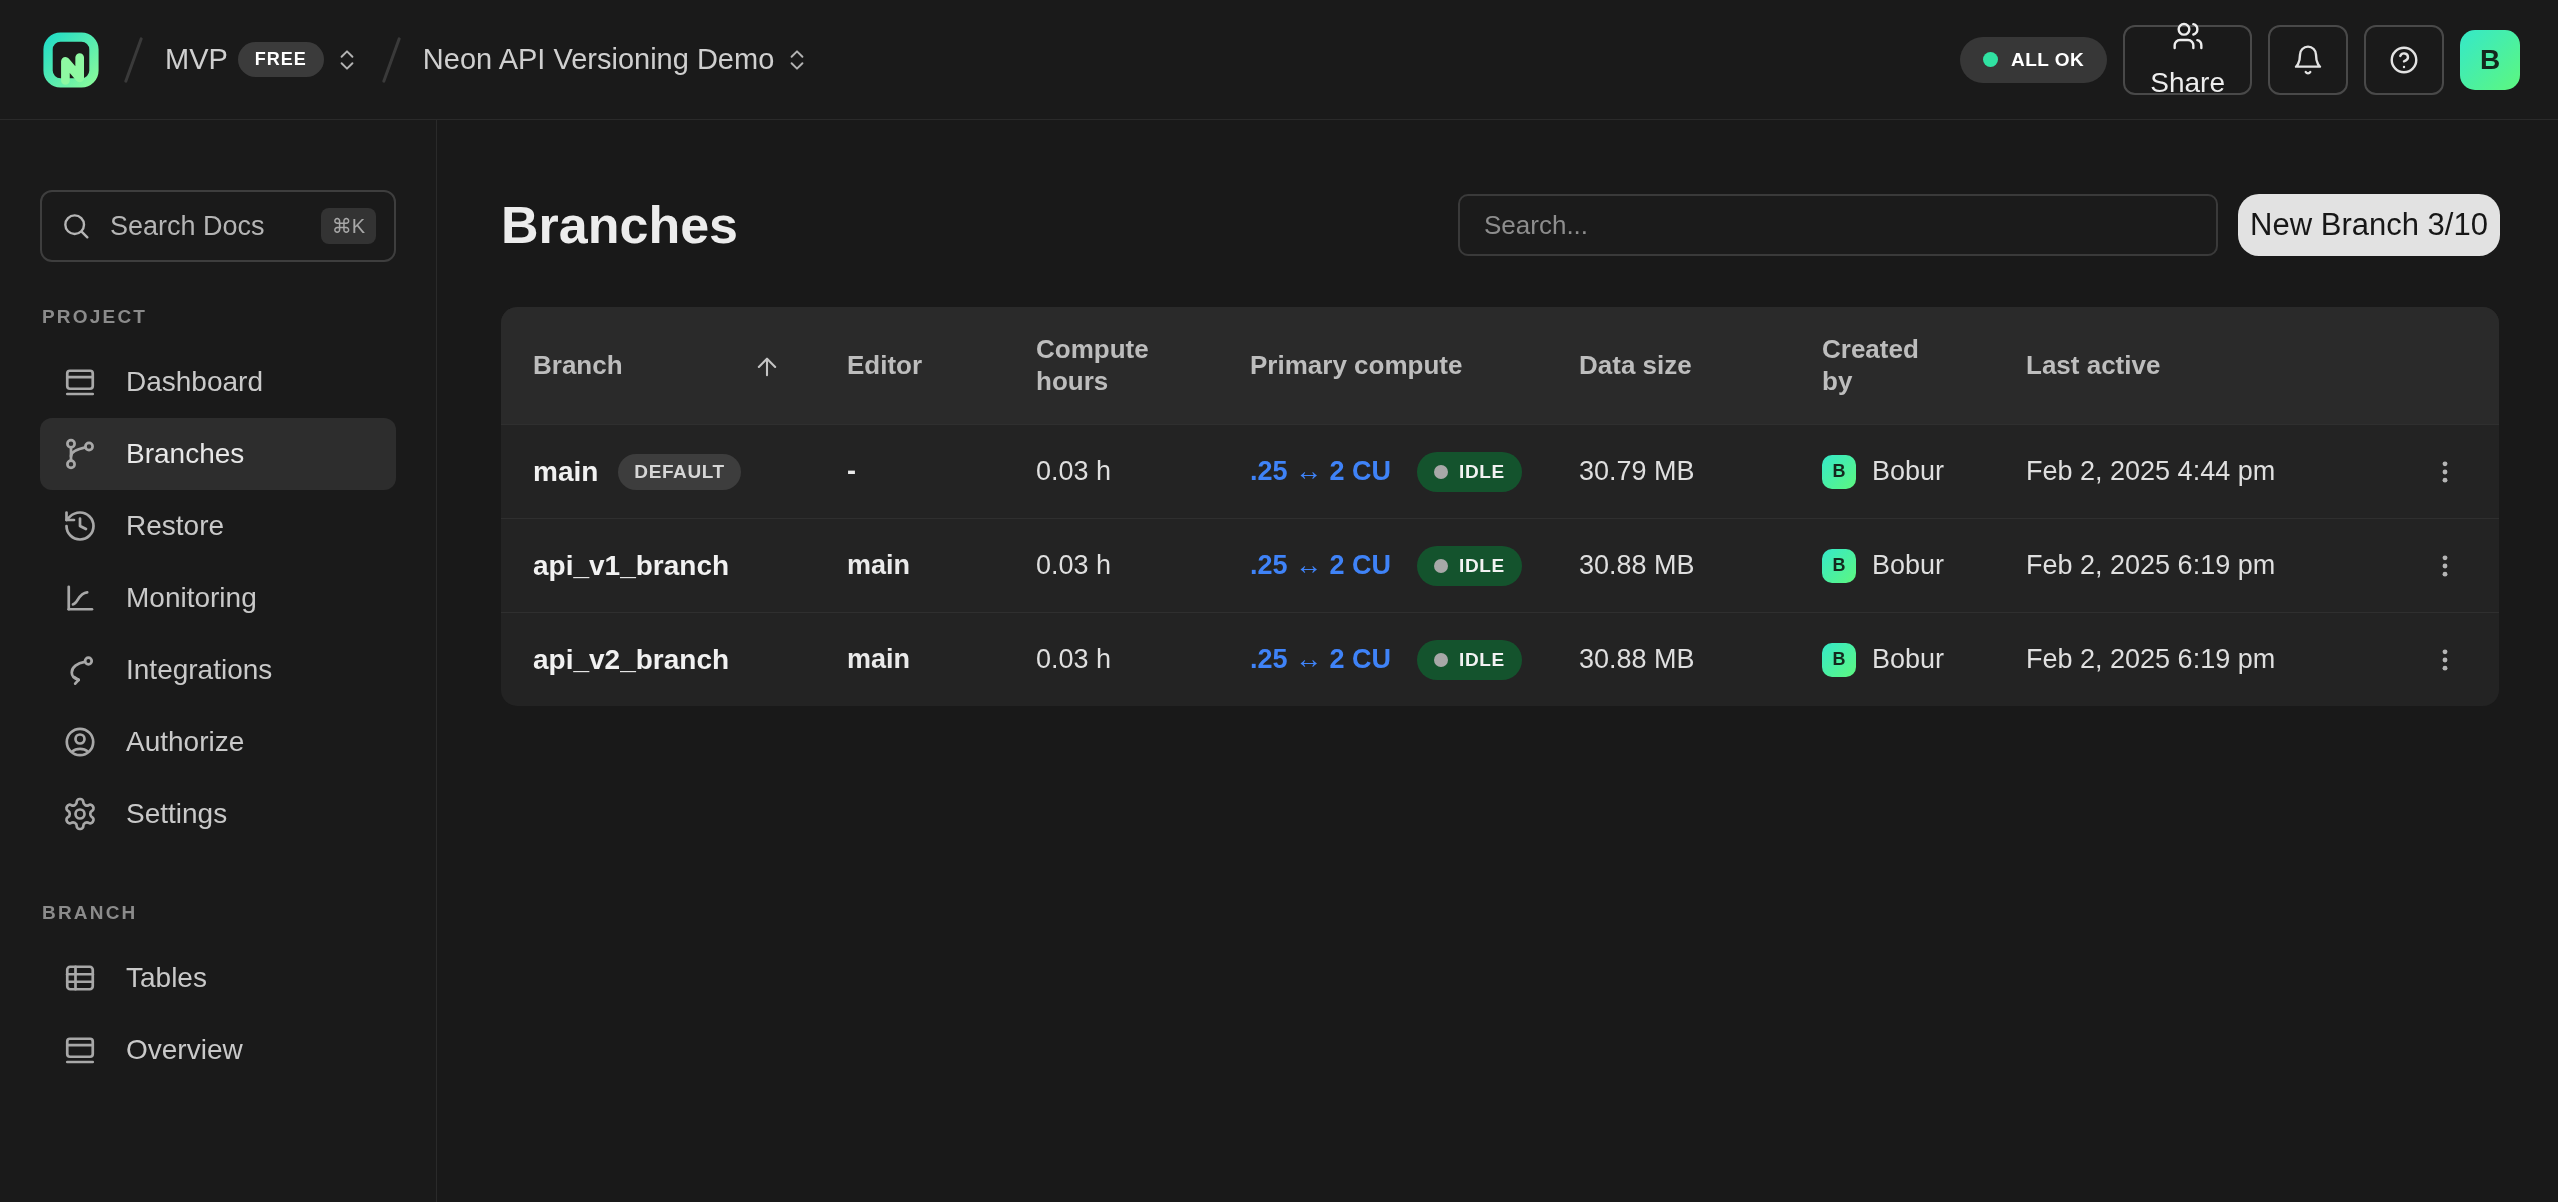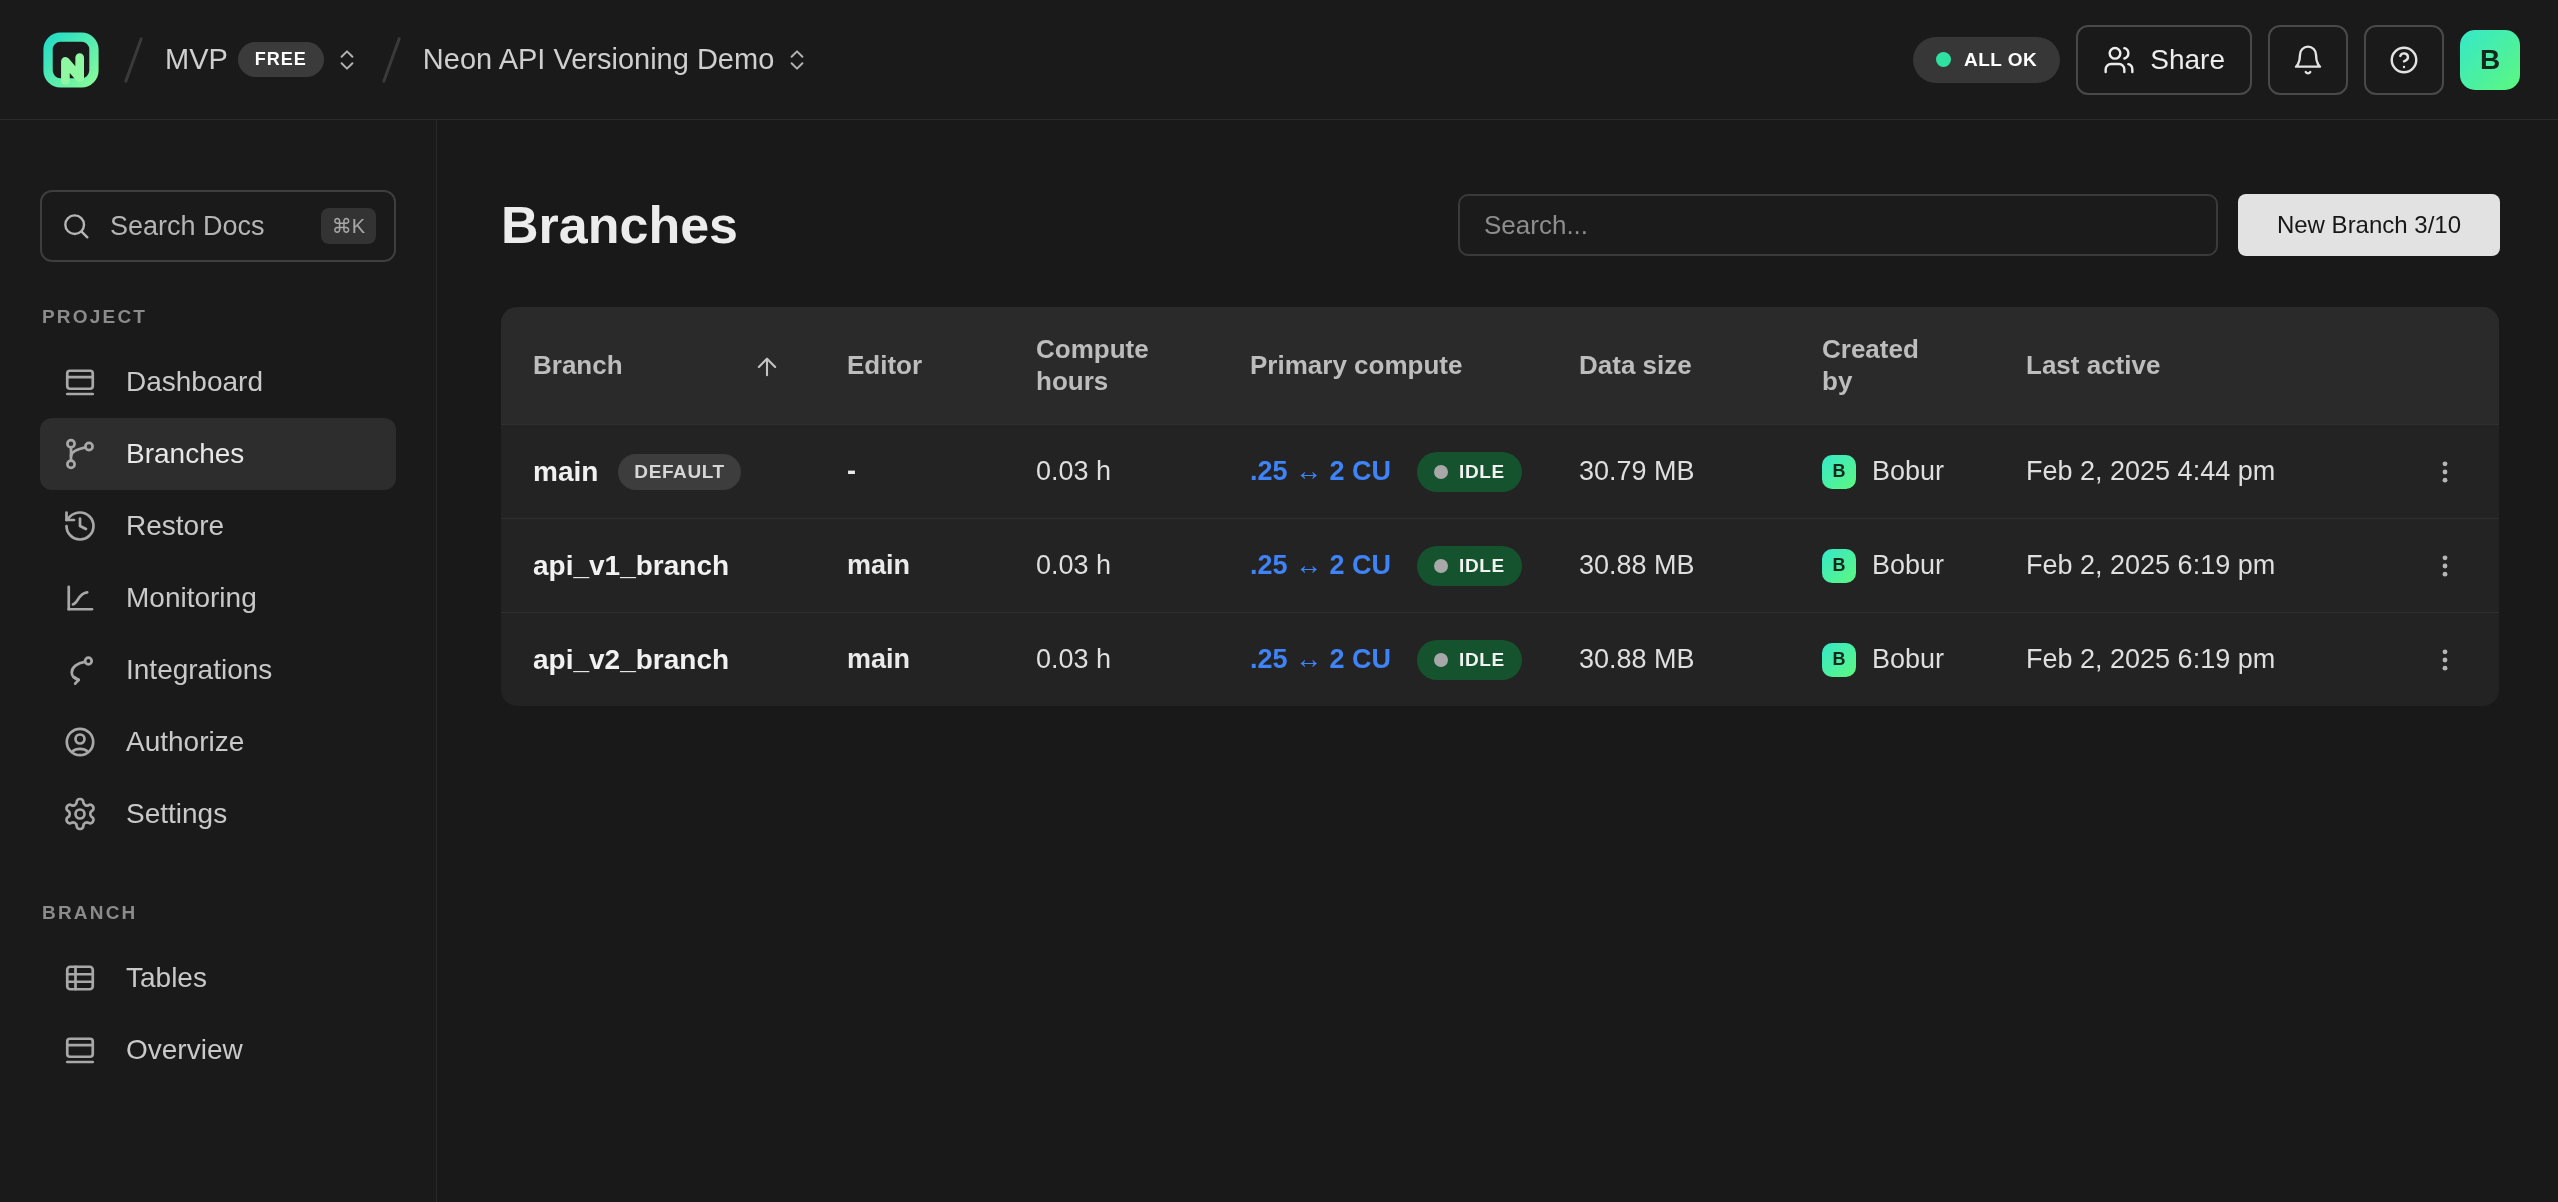--- a/index.html
+++ b/index.html
@@ -30,20 +30,21 @@
     display:flex; align-items:center; gap:13px; background:#373737; border-radius:999px;
     padding:12px 23px; font-size:19px; font-weight:bold; letter-spacing:.5px; color:#fff; cursor:pointer;
   }
   .dot { width:15px; height:15px; border-radius:50%; }
   .dot-green { background:#30e2a2; }
   .btn-outline {
     display:flex; align-items:center; justify-content:center; gap:15px;
     border:2px solid #494949; border-radius:12px; background:transparent;
     color:#ededed; font-size:28px; height:70px; padding:0 25px; cursor:pointer;
     font-family:inherit;
+    flex-direction:column;
   }
   .icon-btn { width:80px; padding:0; color:#e3e3e3; }
   .avatar {
     width:60px; height:60px; border-radius:15px; border:none; cursor:pointer;
     background:linear-gradient(135deg,#35e8c9 0%,#5df77f 100%);
     color:#14281d; font-size:28px; font-weight:bold;
     display:flex; align-items:center; justify-content:center; font-family:inherit;
   }
 
   
@@ -80,21 +81,21 @@
   .title-row { display:flex; align-items:center; }
   .page-title { font-size:52px; font-weight:bold; color:#ececec; margin:0; }
   .main-search {
     margin-left:auto; width:760px; height:62px; background:#1b1b1b;
     border:2px solid #3a3a3a; border-radius:10px; padding:0 24px;
     color:#dcdcdc; font-size:26px; outline:none; font-family:inherit;
   }
   .main-search::placeholder { color:#8d8d8d; }
   .btn-primary {
     margin-left:20px; width:262px; height:62px; background:#e2e2e2; color:#171717;
-    border:none; border-radius:8px; font-size:24px; font-weight:500; cursor:pointer;
+    border:none; border-radius:21px; font-size:31px; font-weight:500; cursor:pointer;
     font-family:inherit;
   }
 
   
   .table-card { margin-top:51px; width:1998px; border-radius:16px; overflow:hidden; background:#232323; }
   .trow {
     display:grid; align-items:center;
     grid-template-columns:314px 189px 214px 329px 243px 204px 1fr 56px;
     padding:0 26px 0 32px;
   }

